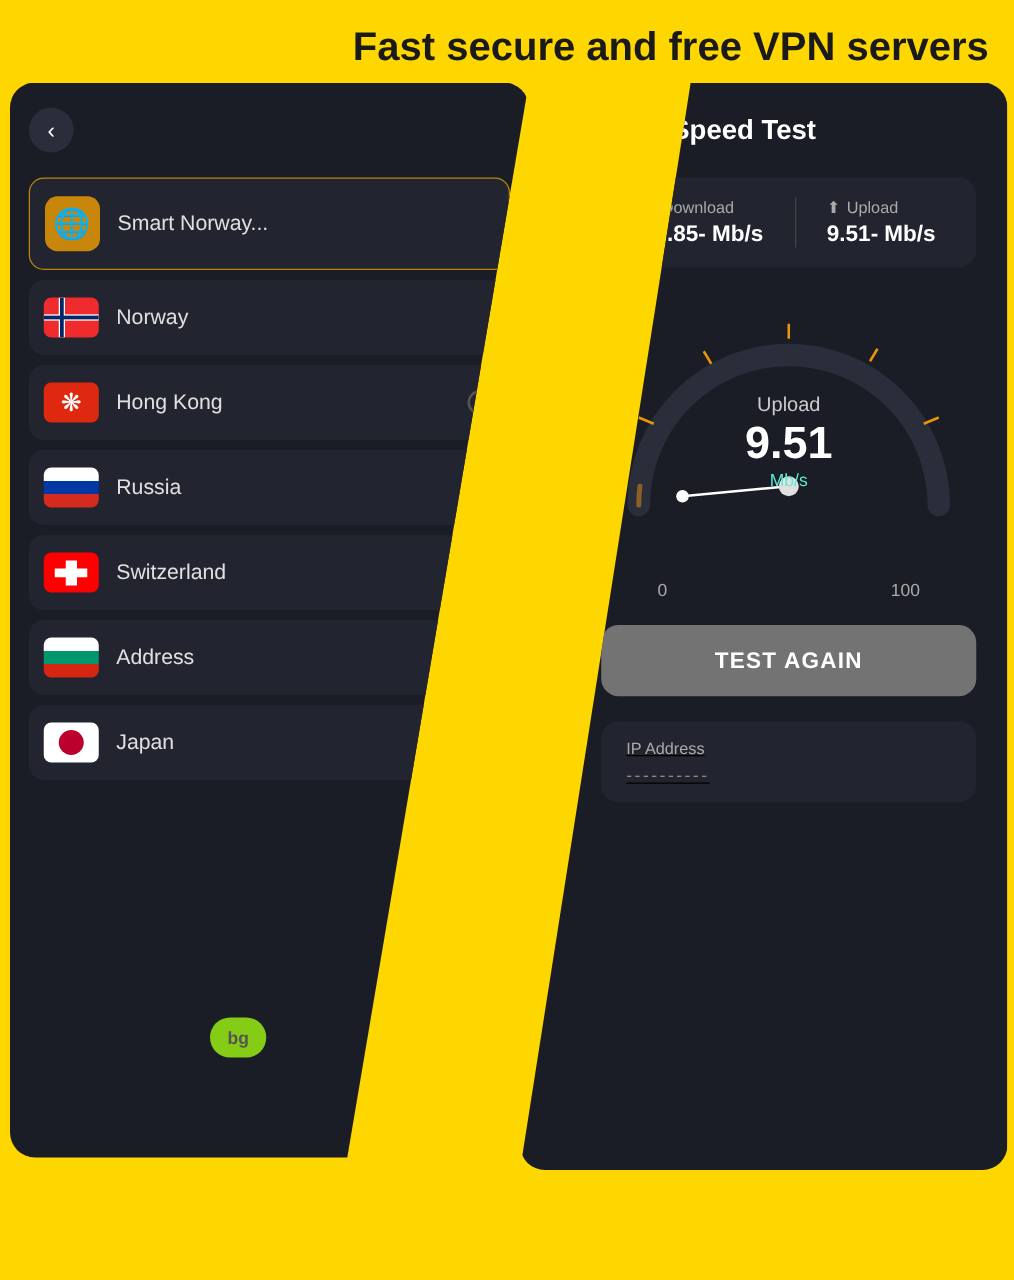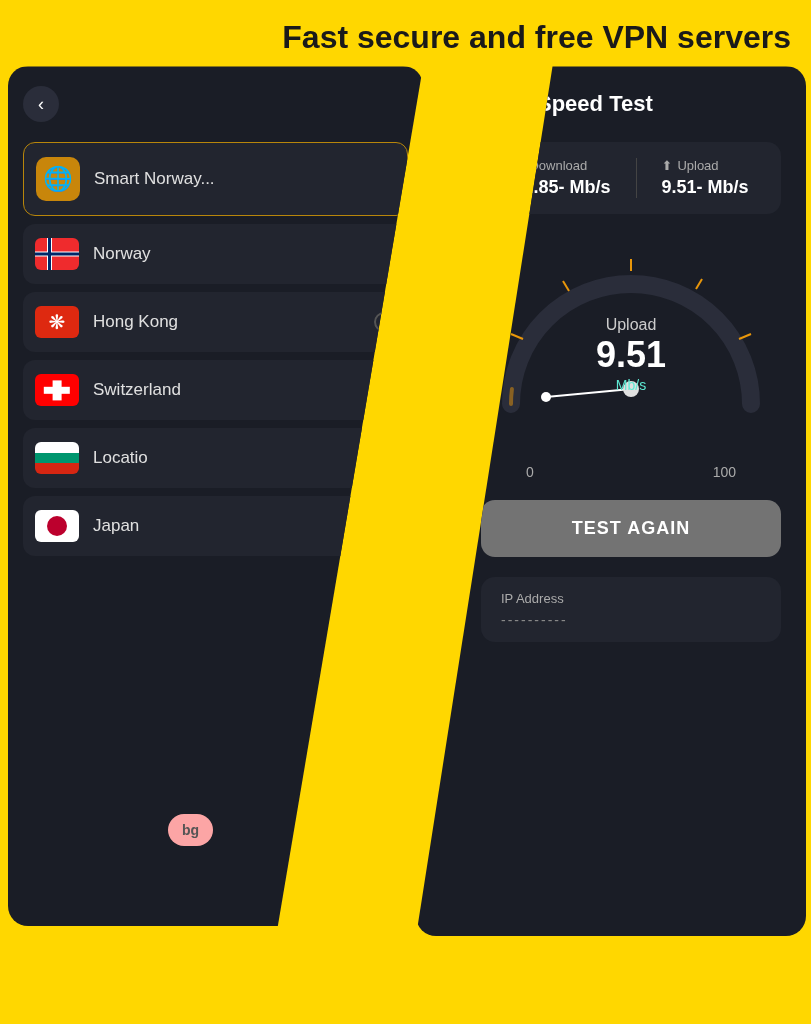--- a/index.html
+++ b/index.html
@@ -337,38 +337,39 @@
       align-items: center;
       justify-content: center;
     }
 
     
     .ip-section {
       margin: 0 10px;
       background: #22252f;
       border-radius: 14px;
       padding: 14px 20px;
+      text-decoration: underline;
     }
 
     .ip-label {
       color: #aaa;
       font-size: 13px;
       margin-bottom: 6px;
     }
 
     .ip-value {
       color: #888;
       font-size: 14px;
       letter-spacing: 2px;
     }
 
     
     .bg-badge {
       position: absolute;
-      background: #fca5a5;
+      background: #84cc16;
       border-radius: 20px;
       padding: 8px 14px;
       font-size: 14px;
       color: #555;
       font-weight: 600;
       bottom: 80px;
       left: 160px;
       z-index: 10;
     }
 
@@ -435,33 +436,38 @@
         </div>
 
         <div class="location-item">
           <div class="flag-icon flag-hk">
             <span class="hk-flower">❋</span>
           </div>
           <span class="location-name">Hong Kong</span>
           <div class="radio-circle"></div>
         </div>
 
+        <div class="location-item">
+          <div class="flag-icon ru-flag"></div>
+          <span class="location-name">Russia</span>
+          <div class="radio-circle"></div>
+        </div>
 
         <div class="location-item">
           <div class="flag-icon flag-swiss" style="position:relative;">
             <div class="swiss-cross-h"></div>
             <div class="swiss-cross-v"></div>
           </div>
           <span class="location-name">Switzerland</span>
           <div class="radio-circle"></div>
         </div>
 
         <div class="location-item">
           <div class="flag-icon flag-bulgaria"></div>
-          <span class="location-name">Locatio</span>
+          <span class="location-name">Address</span>
           <div class="radio-circle"></div>
         </div>
 
         <div class="location-item">
           <div class="flag-icon flag-japan" style="position:relative; display:flex; align-items:center; justify-content:center;">
             <div class="jp-circle"></div>
           </div>
           <span class="location-name">Japan</span>
           <div class="radio-circle"></div>
         </div>

